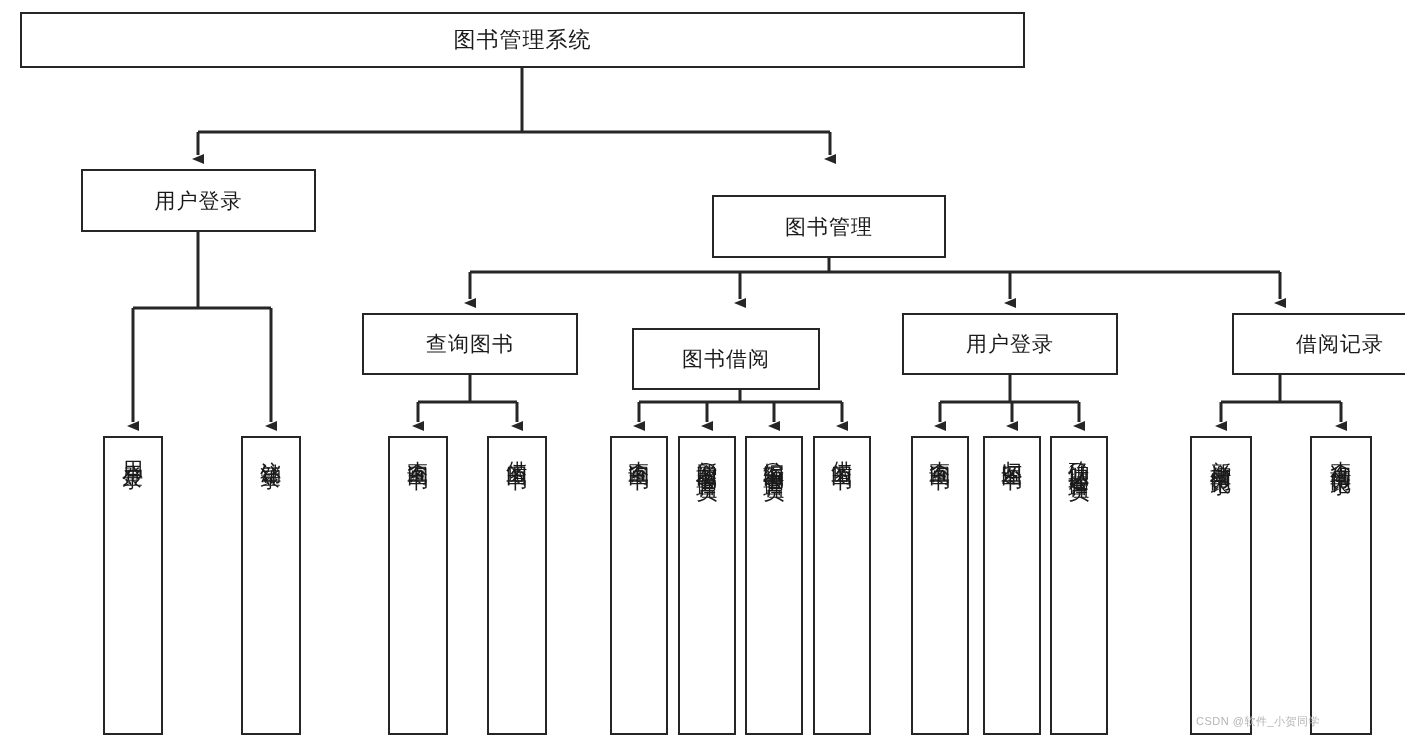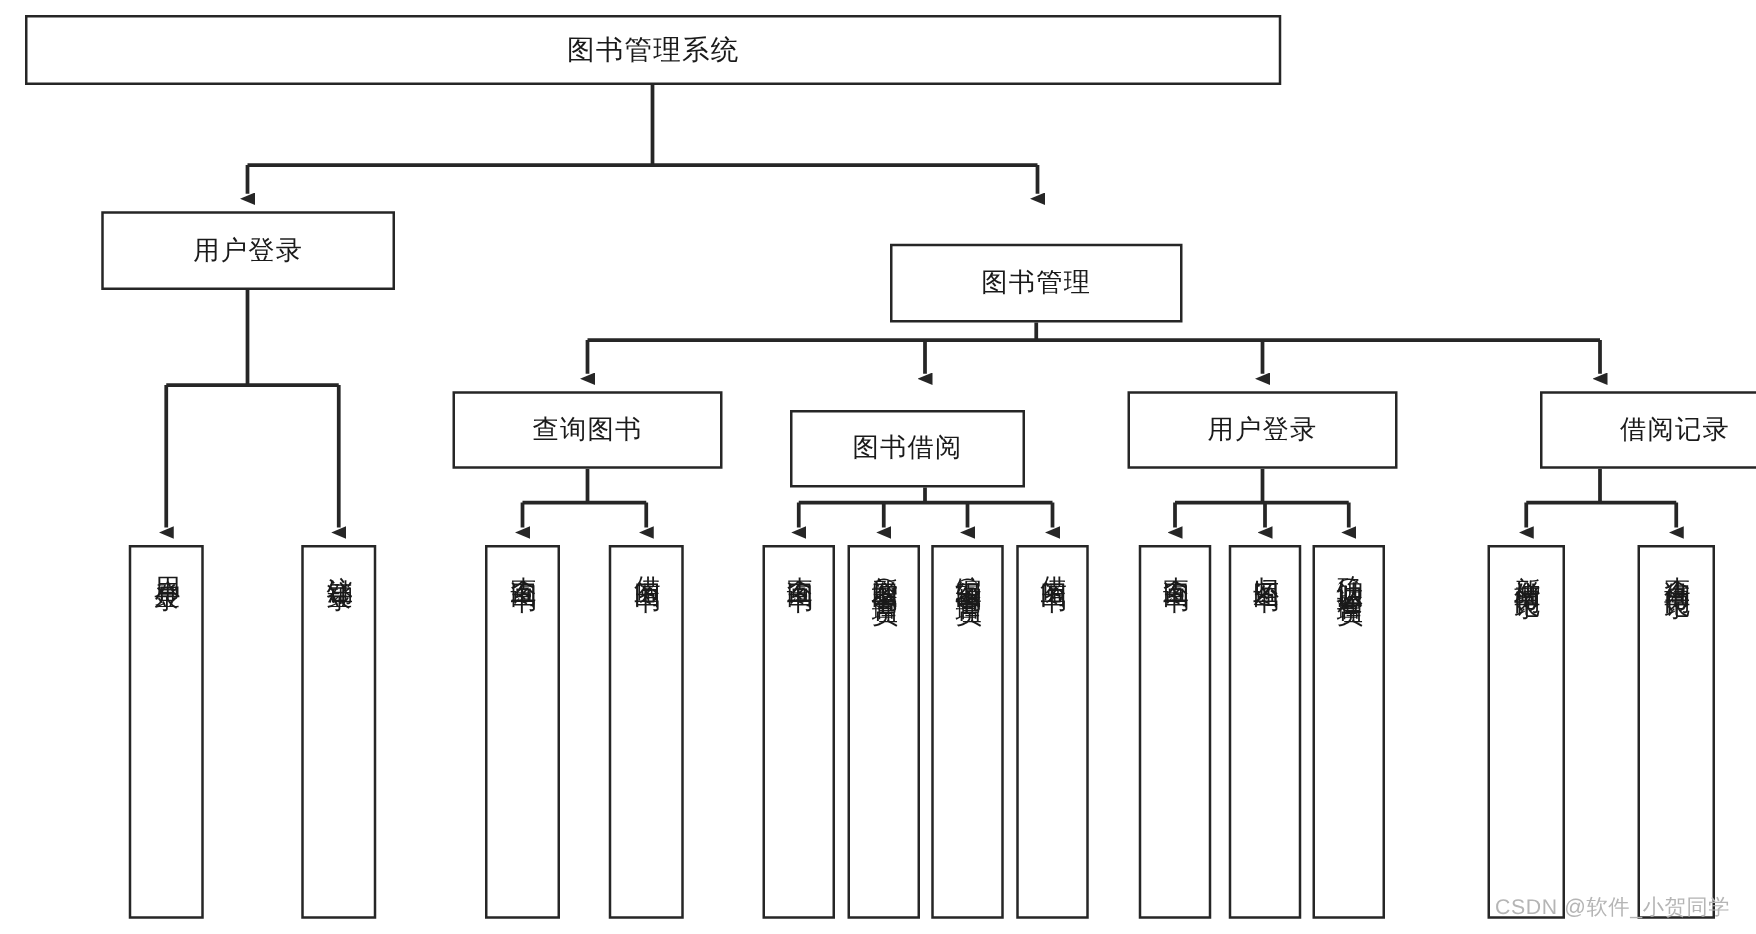--- a/index.html
+++ b/index.html
@@ -51,21 +51,21 @@
     writing-mode: vertical-rl;
     text-orientation: upright;
     font-size: 21px;
     line-height: 1.32;
     letter-spacing: 3px;
     white-space: nowrap;
     text-align: start;
   }
   .watermark {
     position: absolute;
-    font-size: 17px;
+    font-size: 11px;
     color: #b5b5b5;
     white-space: nowrap;
     letter-spacing: 0.5px;
   }
 </style>
 </head>
 <body>
 
 <div id="canvas">
 

